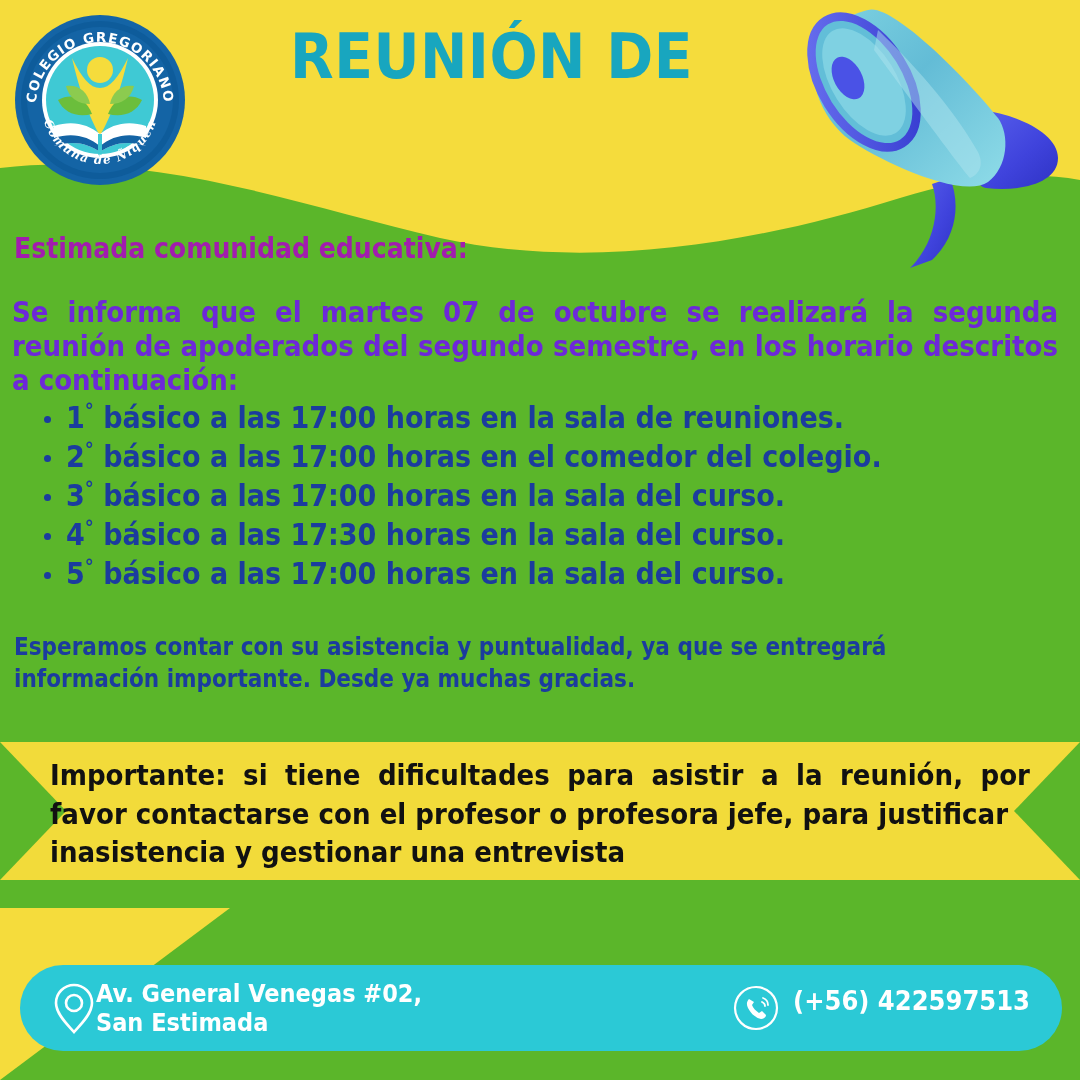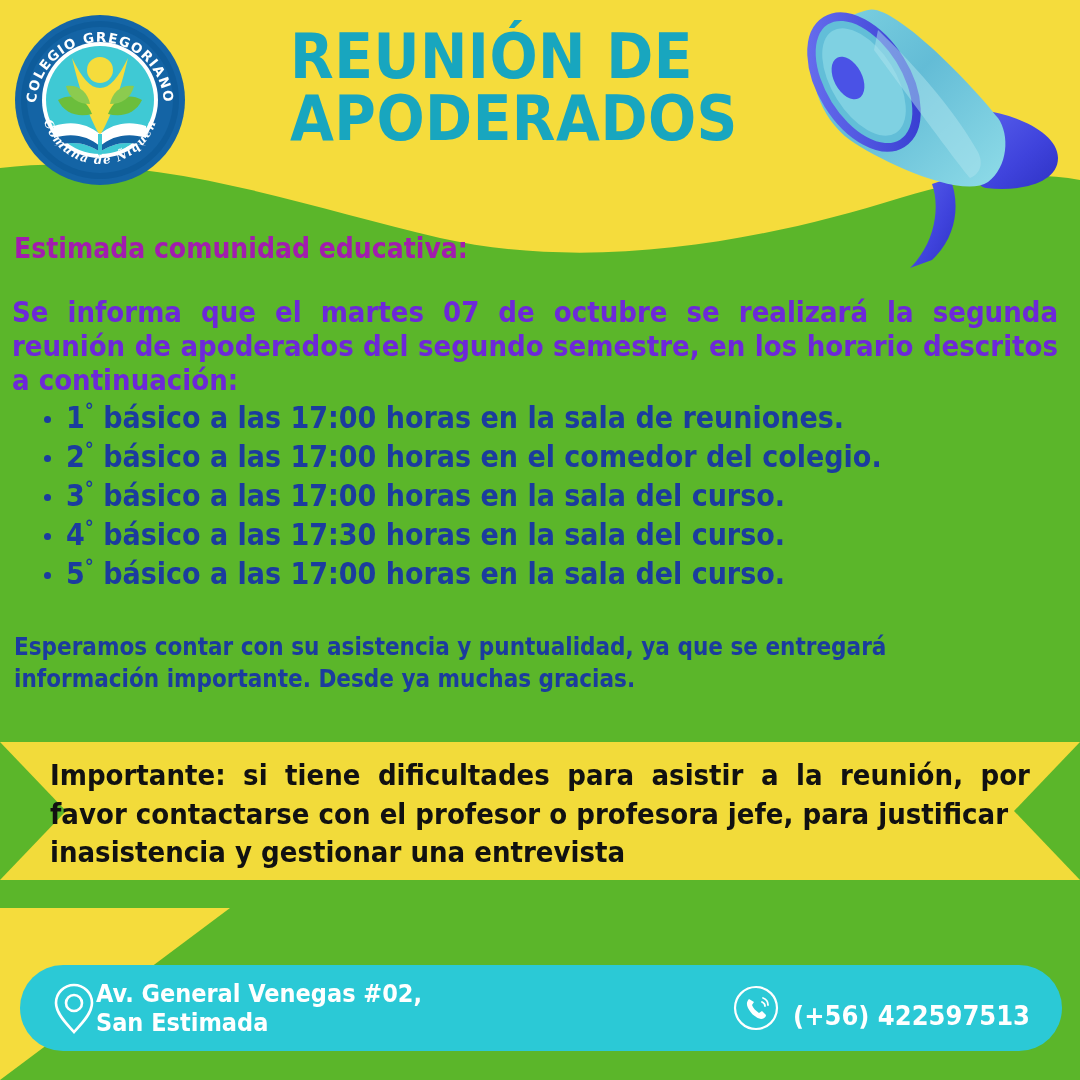--- a/index.html
+++ b/index.html
@@ -203,21 +203,21 @@
     display: flex;
     align-items: center;
   }
   .footer-left {
     display: flex;
     align-items: center;
     margin-left: 32px;
   }
   .footer-right {
     display: flex;
-    align-items: flex-end;
+    align-items: flex-start;
     gap: 14px;
     margin-left: auto;
     margin-right: 32px;
   }
   .addr-text {
     color: #ffffff;
     font-size: 25px;
     font-weight: bold;
     line-height: 1.18;
     font-family: "DejaVu Sans", sans-serif;
@@ -275,21 +275,20 @@
         <textPath href="#arcTop" startOffset="50%" text-anchor="middle">COLEGIO GREGORIANO</textPath>
       </text>
       <text fill="#FFFFFF" font-size="12" font-weight="bold" font-family="DejaVu Serif, serif" letter-spacing="1.4" font-style="italic">
         <textPath href="#arcBot" startOffset="50%" text-anchor="middle">Comuna de Ñiquén</textPath>
       </text>
     </svg>
   </div>
 
   <div class="title">
     <span class="title-line">REUNIÓN DE</span>
-    <span class="title-line">APODERADOS</span>
   </div>
 
   <svg class="megaphone" viewBox="0 0 300 300">
     <defs>
       <linearGradient id="coneGrad" x1="0" y1="0" x2="1" y2="1">
         <stop offset="0%" stop-color="#7FD3E2"></stop>
         <stop offset="45%" stop-color="#63BCD6"></stop>
         <stop offset="100%" stop-color="#8FDCE8"></stop>
       </linearGradient>
       <linearGradient id="bodyGrad" x1="0" y1="0" x2="1" y2="1">

